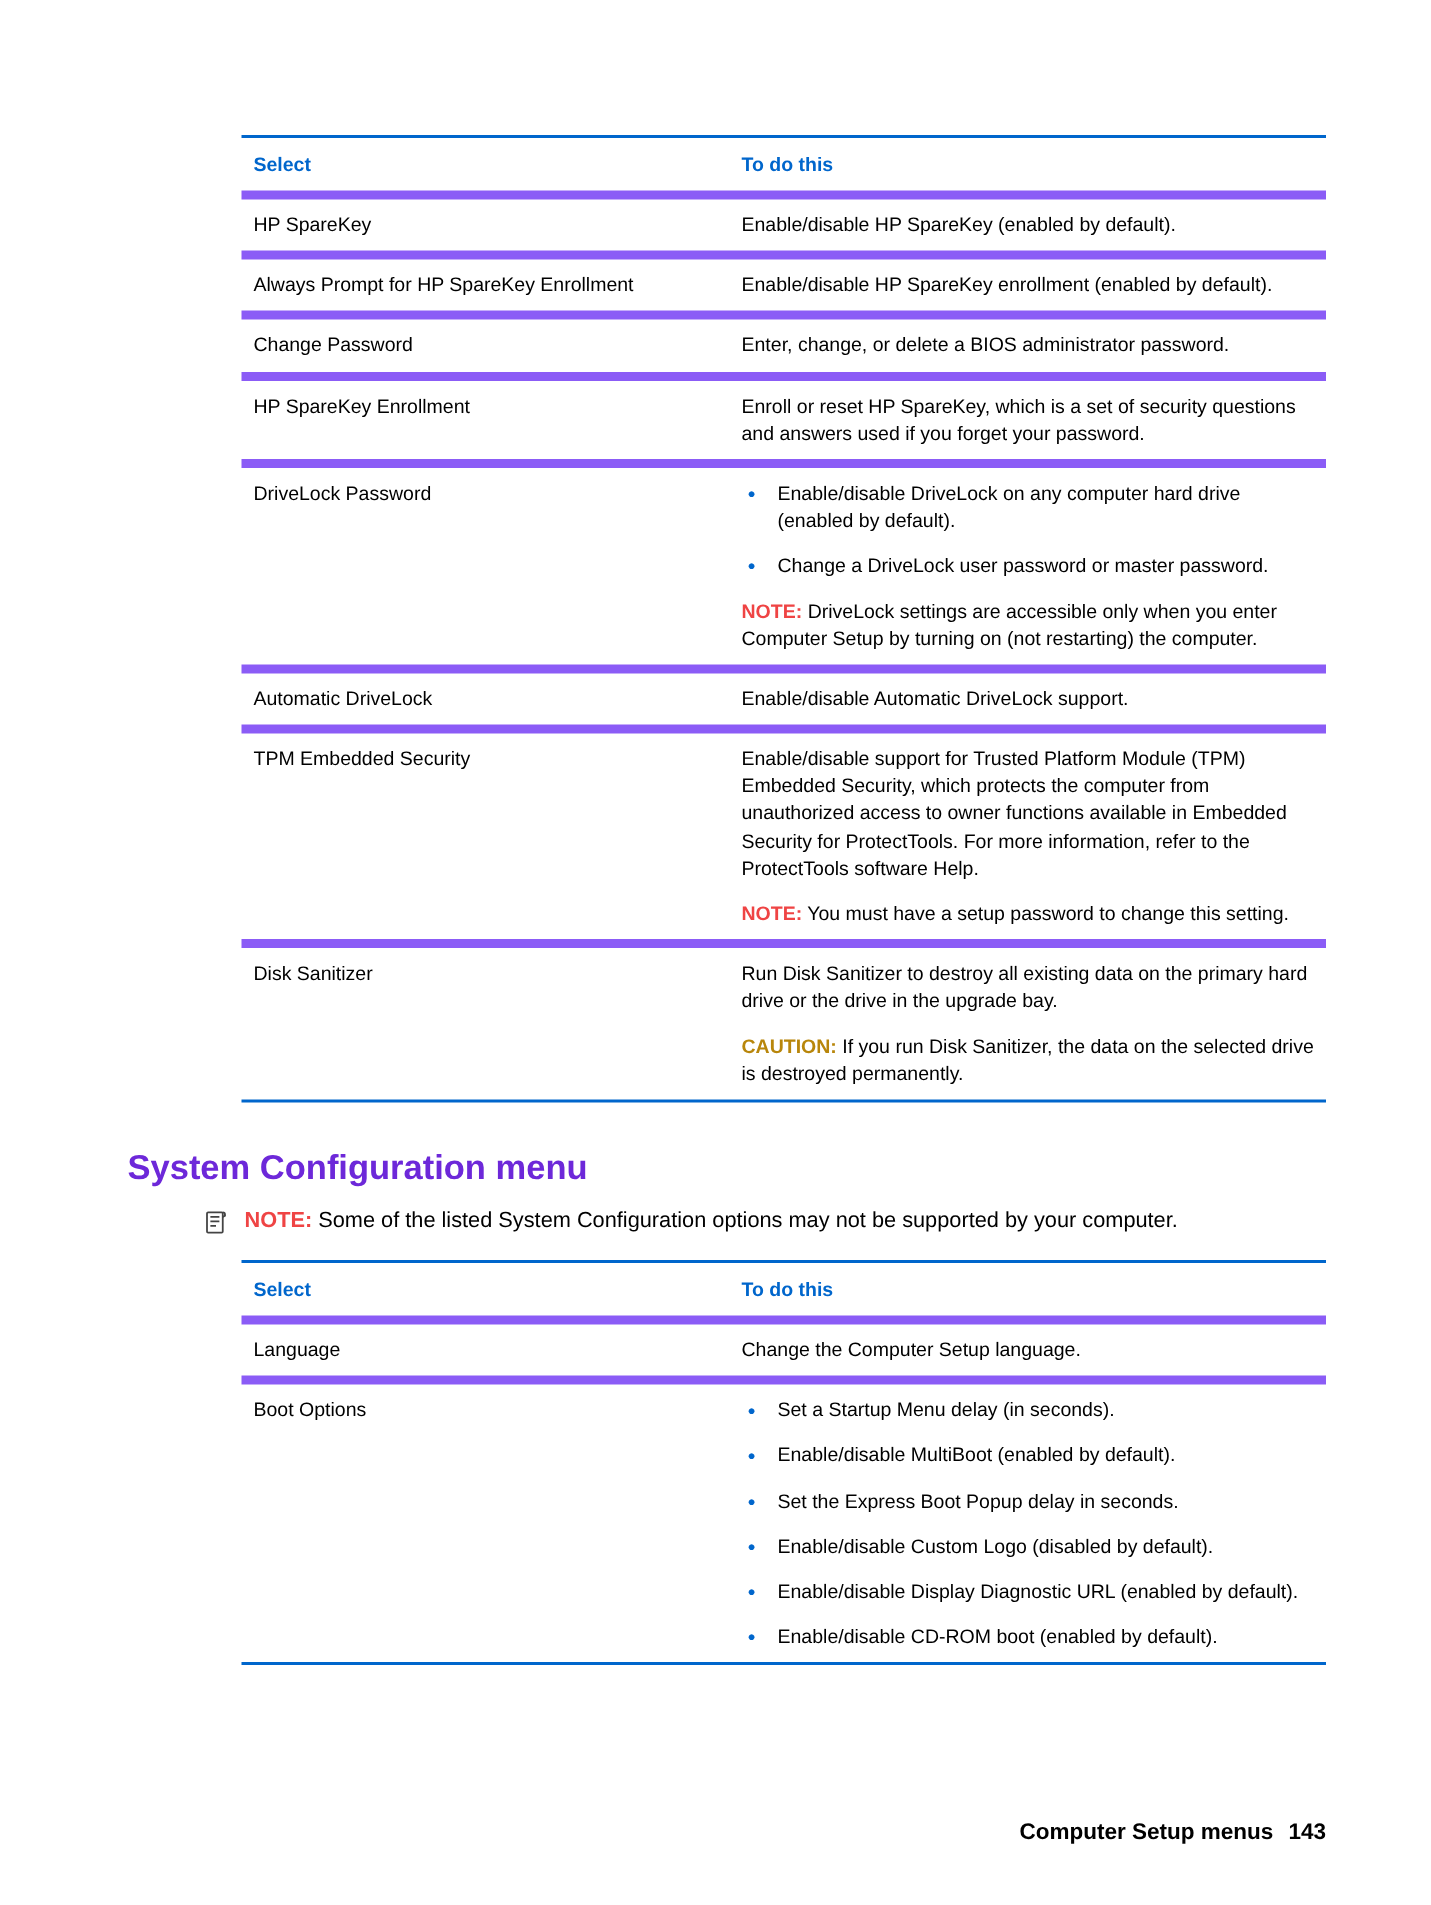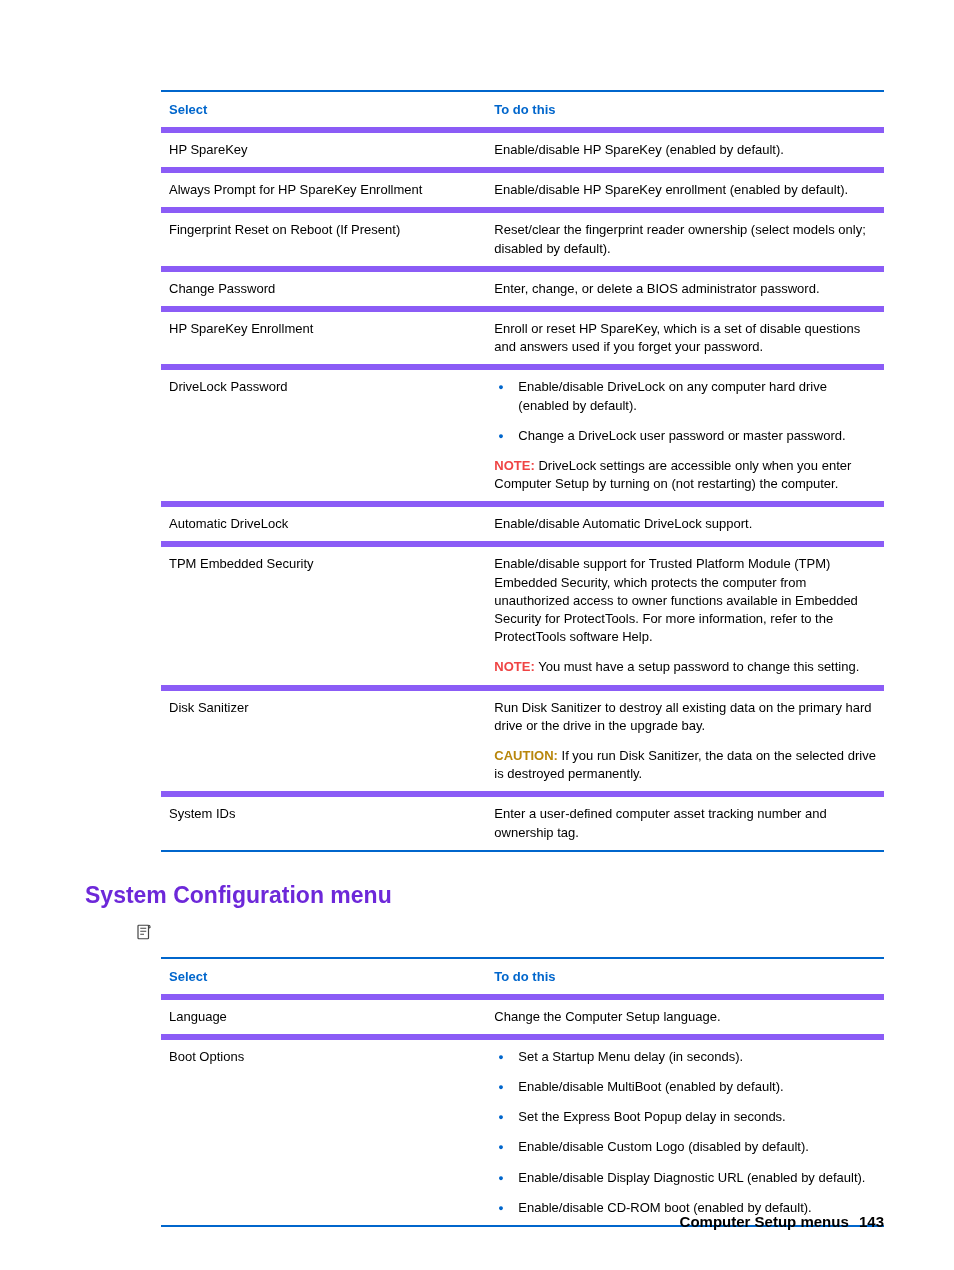--- a/index.html
+++ b/index.html
@@ -109,33 +109,29 @@
   <tr class="body-row">
     <td>HP SpareKey</td>
     <td>Enable/disable HP SpareKey (enabled by default).</td>
   </tr>
 
   <tr class="body-row">
     <td>Always Prompt for HP SpareKey Enrollment</td>
     <td>Enable/disable HP SpareKey enrollment (enabled by default).</td>
   </tr>
 
-  <tr class="body-row">
-    <td>Fingerprint Reset on Reboot (If Present)</td>
-    <td>Reset/clear the fingerprint reader ownership (select models only; disabled by default).</td>
-  </tr>
 
   <tr class="body-row">
     <td>Change Password</td>
     <td>Enter, change, or delete a BIOS administrator password.</td>
   </tr>
 
   <tr class="body-row">
     <td>HP SpareKey Enrollment</td>
-    <td>Enroll or reset HP SpareKey, which is a set of disable questions and answers used if you forget your password.</td>
+    <td>Enroll or reset HP SpareKey, which is a set of security questions and answers used if you forget your password.</td>
   </tr>
 
   <tr class="body-row">
     <td>DriveLock Password</td>
     <td>
       <ul class="bulleted">
         <li>Enable/disable DriveLock on any computer hard drive (enabled by default).</li>
         <li>Change a DriveLock user password or master password.</li>
       </ul>
       <div class="para-block">
@@ -165,36 +161,36 @@
     <td>Disk Sanitizer</td>
     <td>
       <div>Run Disk Sanitizer to destroy all existing data on the primary hard drive or the drive in the upgrade bay.</div>
       <div class="para-block">
         <span class="caution-label">CAUTION:</span>
         <span>If you run Disk Sanitizer, the data on the selected drive is destroyed permanently.</span>
       </div>
     </td>
   </tr>
 
-  <tr class="body-row">
-    <td>System IDs</td>
-    <td>Enter a user-defined computer asset tracking number and ownership tag.</td>
-  </tr>
 </tbody>
     </table>
 </div>
 
 <h2 class="section-heading">System Configuration menu</h2>
 
 <div class="inline-note">
   <svg class="note-icon" viewBox="0 0 24 24" fill="none" stroke="#444" stroke-width="1.6">
     <rect x="4" y="3" width="14" height="18" rx="1"></rect>
     <path d="M7 7h8M7 11h8M7 15h5"></path>
     <path d="M18 3c1 0 2 .5 2 2v1l-2 1"></path>
   </svg>
+  <div>
+    <span class="note-label">NOTE:</span>
+    <span>Some of the listed System Configuration options may not be supported by your computer.</span>
+  </div>
 </div>
 
 <div class="tables-wrap">
 
 <table class="table table-top-rule table-bottom-rule">
   <tbody>
         <tr class="th-row">
     <td class="col-select">Select</td>
     <td class="col-action">To do this</td>
   </tr>

